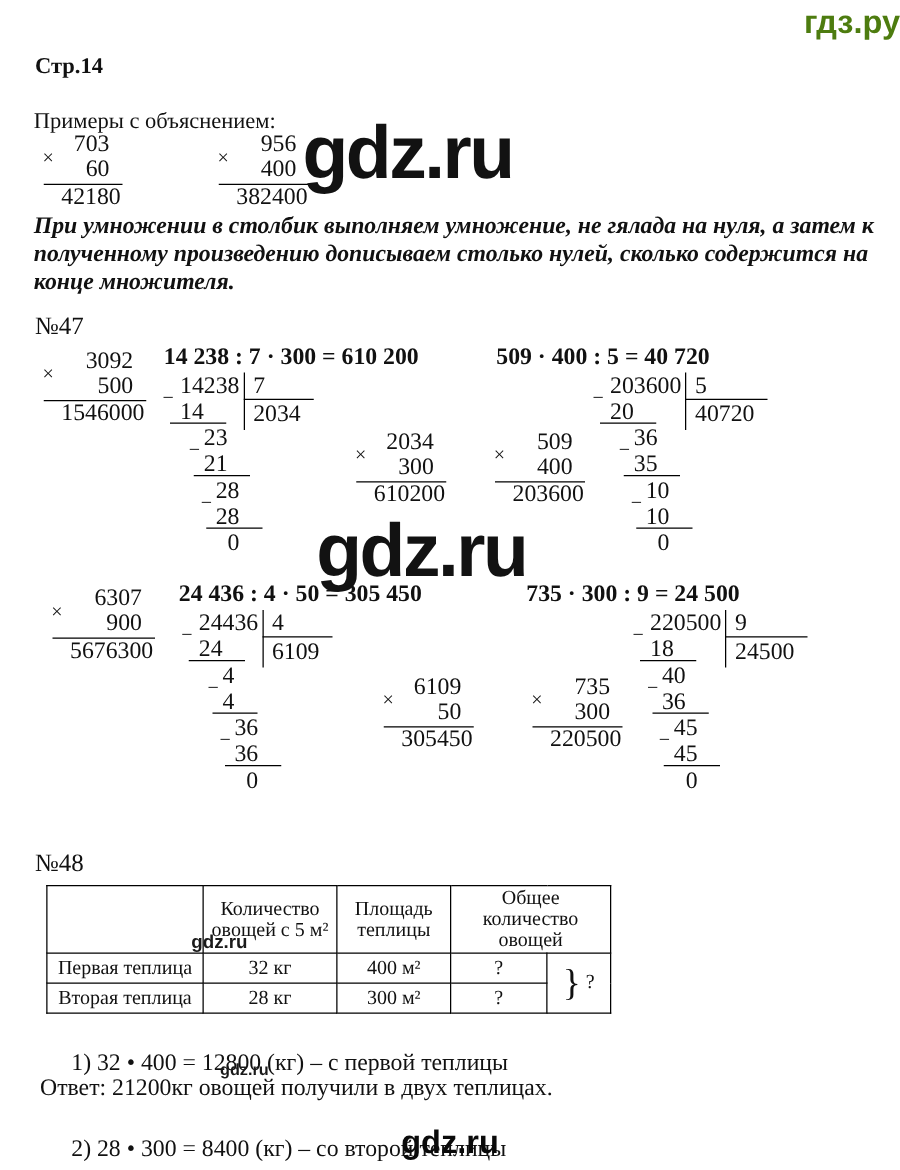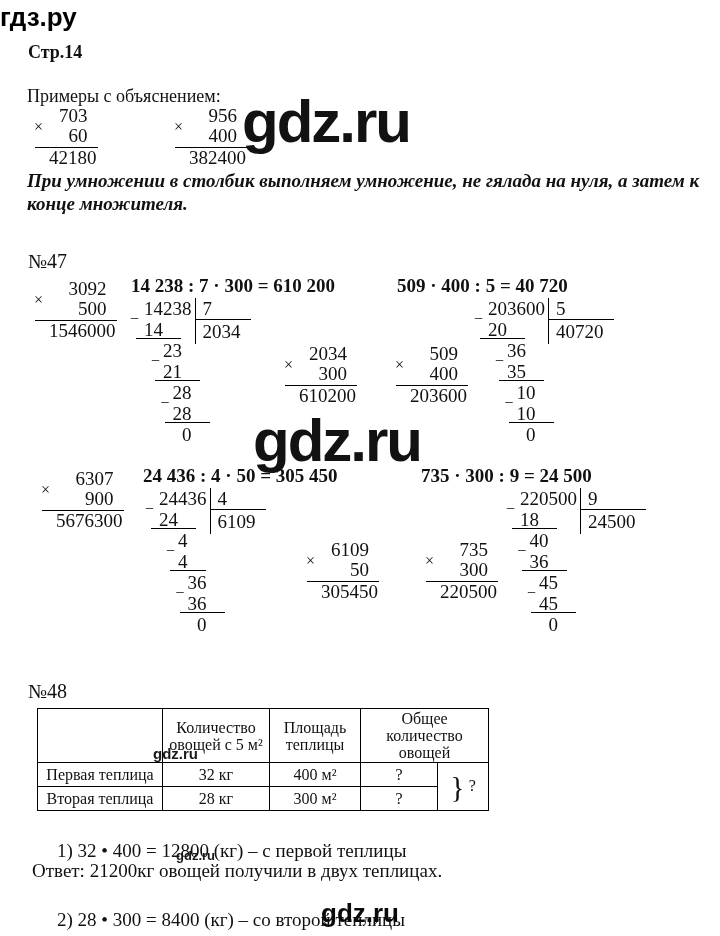--- a/index.html
+++ b/index.html
@@ -3,21 +3,21 @@
 <meta charset="utf-8">
 <style>
   html,body{margin:0;padding:0;background:#fff;}
   #page{position:relative;width:720px;height:936px;background:#fff;overflow:hidden;
         color:#111;font-family:"Liberation Serif",serif;}
 
   .abs{position:absolute;}
   .sans{font-family:"Liberation Sans",sans-serif;}
 
   
-  .site-header{left:0;right:0;top:2px;text-align:left;font-weight:bold;font-size:26px;color:#000000;}
+  .site-header{left:0;right:0;top:2px;text-align:right;font-weight:bold;font-size:26px;color:#4d7c0f;}
   .wm-large{font-weight:bold;font-size:60px;letter-spacing:-2px;color:#121212;line-height:1;}
   .wm-small{font-weight:bold;color:#1a1a1a;line-height:1;}
   .wm-bottom{left:0;right:0;text-align:center;font-weight:bold;font-size:26px;color:#0a0a0a;}
 
   .page-label{left:28px;top:42px;font-weight:bold;font-size:18px;}
   .examples-title{left:27px;top:86px;font-size:18px;}
   .explain{left:27px;top:170px;width:676px;font-style:italic;font-size:19px;line-height:22.5px;font-weight:bold;}
   .task-label{font-weight:normal;font-size:20px;}
   .expr{font-size:19px;white-space:pre;font-weight:bold;}
 
@@ -69,20 +69,21 @@
       <span class="m-sign">×</span>
       <div class="m-row">956</div>
       <div class="m-row">400</div>
       <div class="m-res">382400</div>
     </div>
 
   <div class="abs sans wm-large" style="left:242px;top:92px">gdz.ru</div>
 
   <div class="abs explain">
     <div>При умножении в столбик выполняем умножение, не гялада на нуля, а затем к</div>
+    <div>полученному произведению дописываем столько нулей, сколько содержится на</div>
     <div>конце множителя.</div>
   </div>
 
   <div class="abs task-label" style="left:28px;top:250px">№47</div>
 
   <div class="mult" style="left: 35px; top: 279px; width: 81.5px;">
       <span class="m-sign">×</span>
       <div class="m-row">3092</div>
       <div class="m-row">500</div>
       <div class="m-res">1546000</div>

